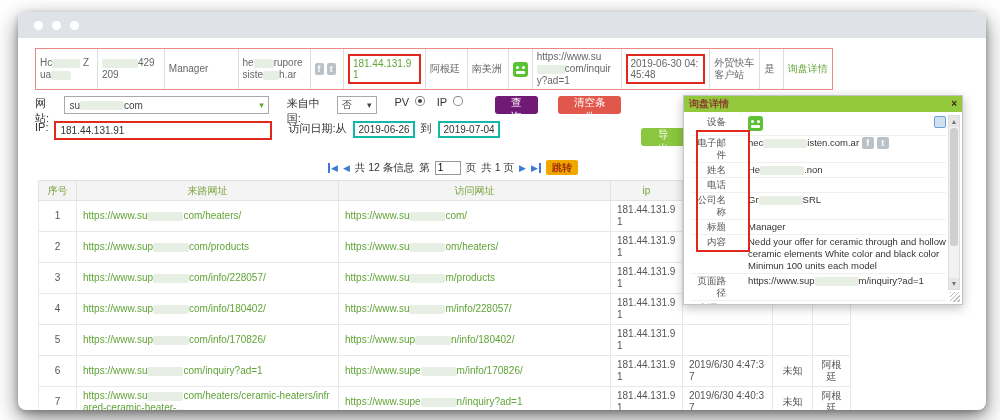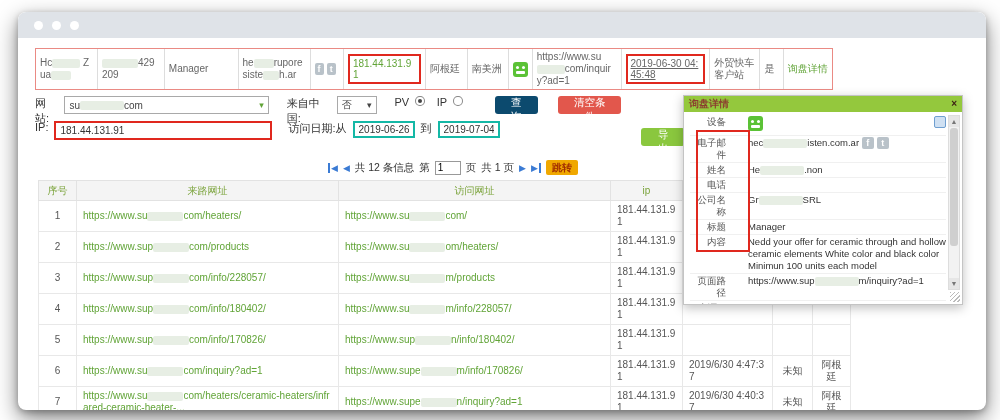--- a/index.html
+++ b/index.html
@@ -34,21 +34,21 @@
   .filters { position:absolute; left:17px; top:84px; width:650px; font-size:11px; color:#333; }
   .frow { display:flex; height:22px; gap:6px; }
   .sel { border:1px solid #a9a9a9; background:#fff; height:18px; display:inline-flex; align-items:center;
          padding:0 4px; font-size:10px; color:#444; gap:4px; }
   .sel .arrow { color:#61a437; font-size:9px; }
   .sel.small .arrow { color:#444; }
   .radio { width:10px; height:10px; border:1px solid #888; border-radius:50%; display:inline-block; position:relative; }
   .radio.on:before { content:""; position:absolute; left:2px; top:2px; width:4px; height:4px; background:#444; border-radius:50%; }
   .btn { height:18px; border:none; border-radius:3px; color:#fff; font-size:10.5px; padding:0 12px; cursor:pointer;
          font-family:inherit; }
-  .btn-search { background:#0c4a6e; margin-left:26px; }
+  .btn-search { background:#701a75; margin-left:26px; }
   .btn-clear { background:#e2574c; margin-left:14px; }
   .btn-export { background:#8ac73e; margin-left:14px;margin-top:32px; }
   .inp { border:2px solid #14b8a6; height:17px; font-size:10px; padding:0 4px; color:#333; font-family:inherit; }
   .inp-ip { width:218px; border:2px solid #e0281e; height:19px; }
   .inp-date { width:62px; }
 
   
   .pagination { position:absolute; left:310px; top:148px; display:flex; align-items:center; gap:5px;
                 font-size:10.5px; color:#333; }
   .pgico { color:#3b7bd4; font-size:9px; cursor:pointer; }
@@ -129,21 +129,21 @@
           <span>南美洲</span>
         </div>
       <div class="vcell" style="width:26px; align-items:center;">
         <span class="devicon">
             <i></i>
           </span>
       </div>
       <div class="vcell" style="width:104px">
         <span class="dark"><span>https://www.su</span><span class="redact r28"></span><span>com/inquiry?ad=1</span></span>
       </div>
-      <div class="vcell" style="width:104px; align-items:flex-start;text-decoration:underline;">
+      <div class="vcell" style="width:104px; align-items:flex-start;">
         <span class="redbox"><span>2019-06-30 04:45:48</span></span>
       </div>
       <div class="vcell" style="width:58px">
           <span>外贸快车客户站</span>
         </div>
       <div class="vcell" style="width:26px">
           <span>是</span>
         </div>
       <div class="vcell" style="width:56px">
         <span class="glink">询盘详情</span>

